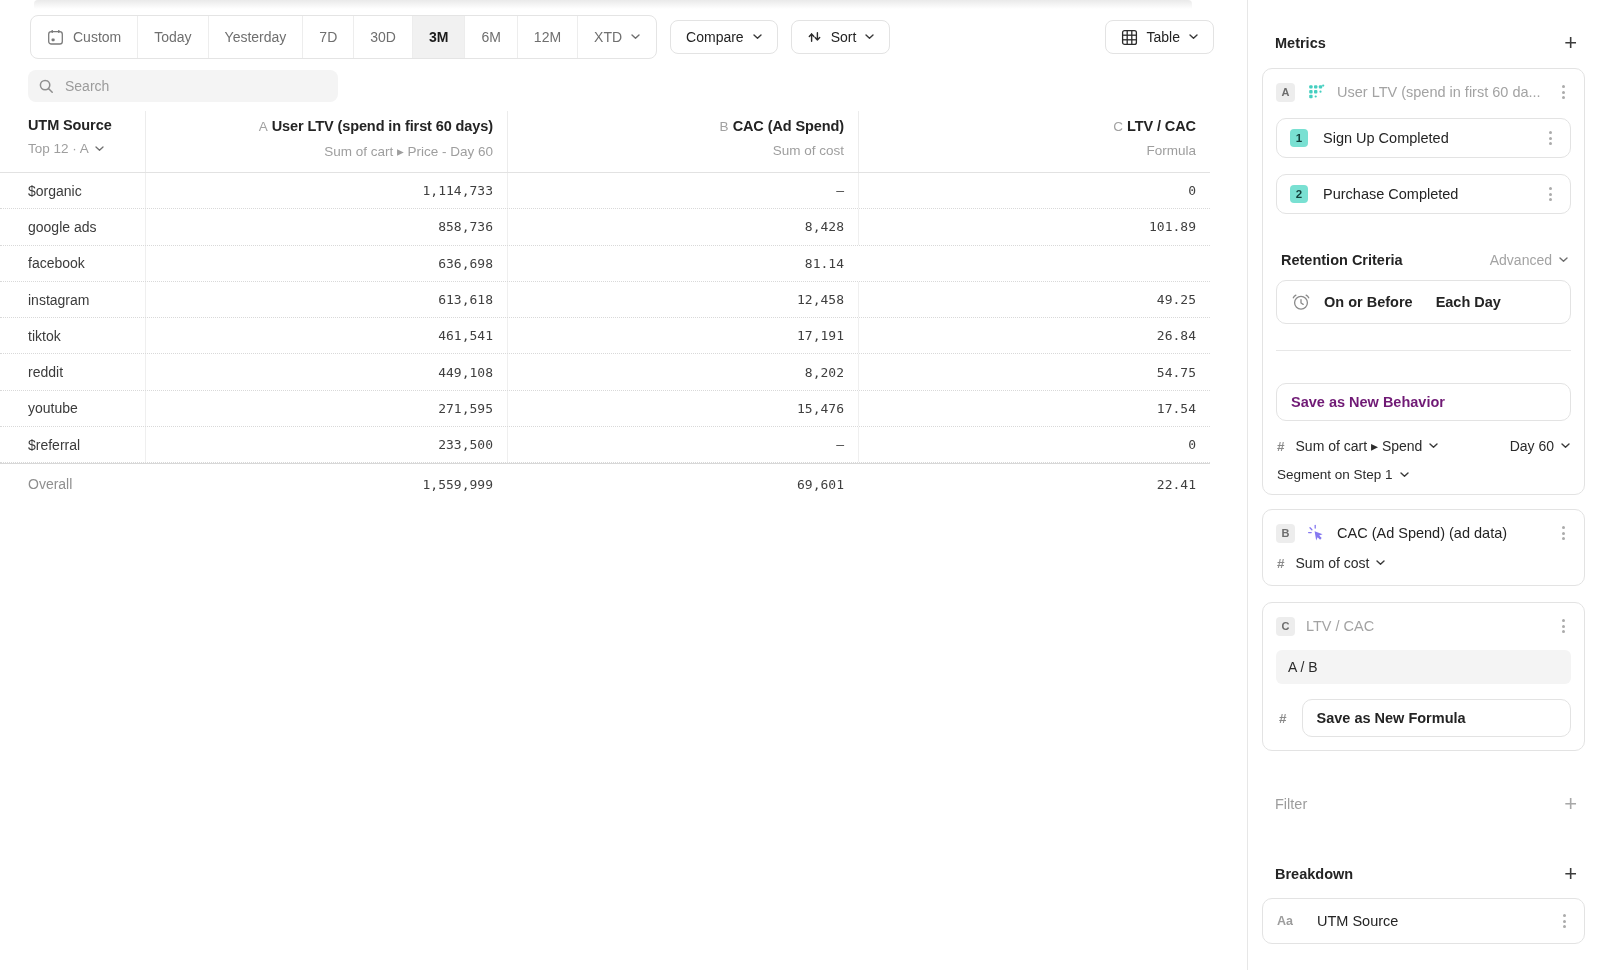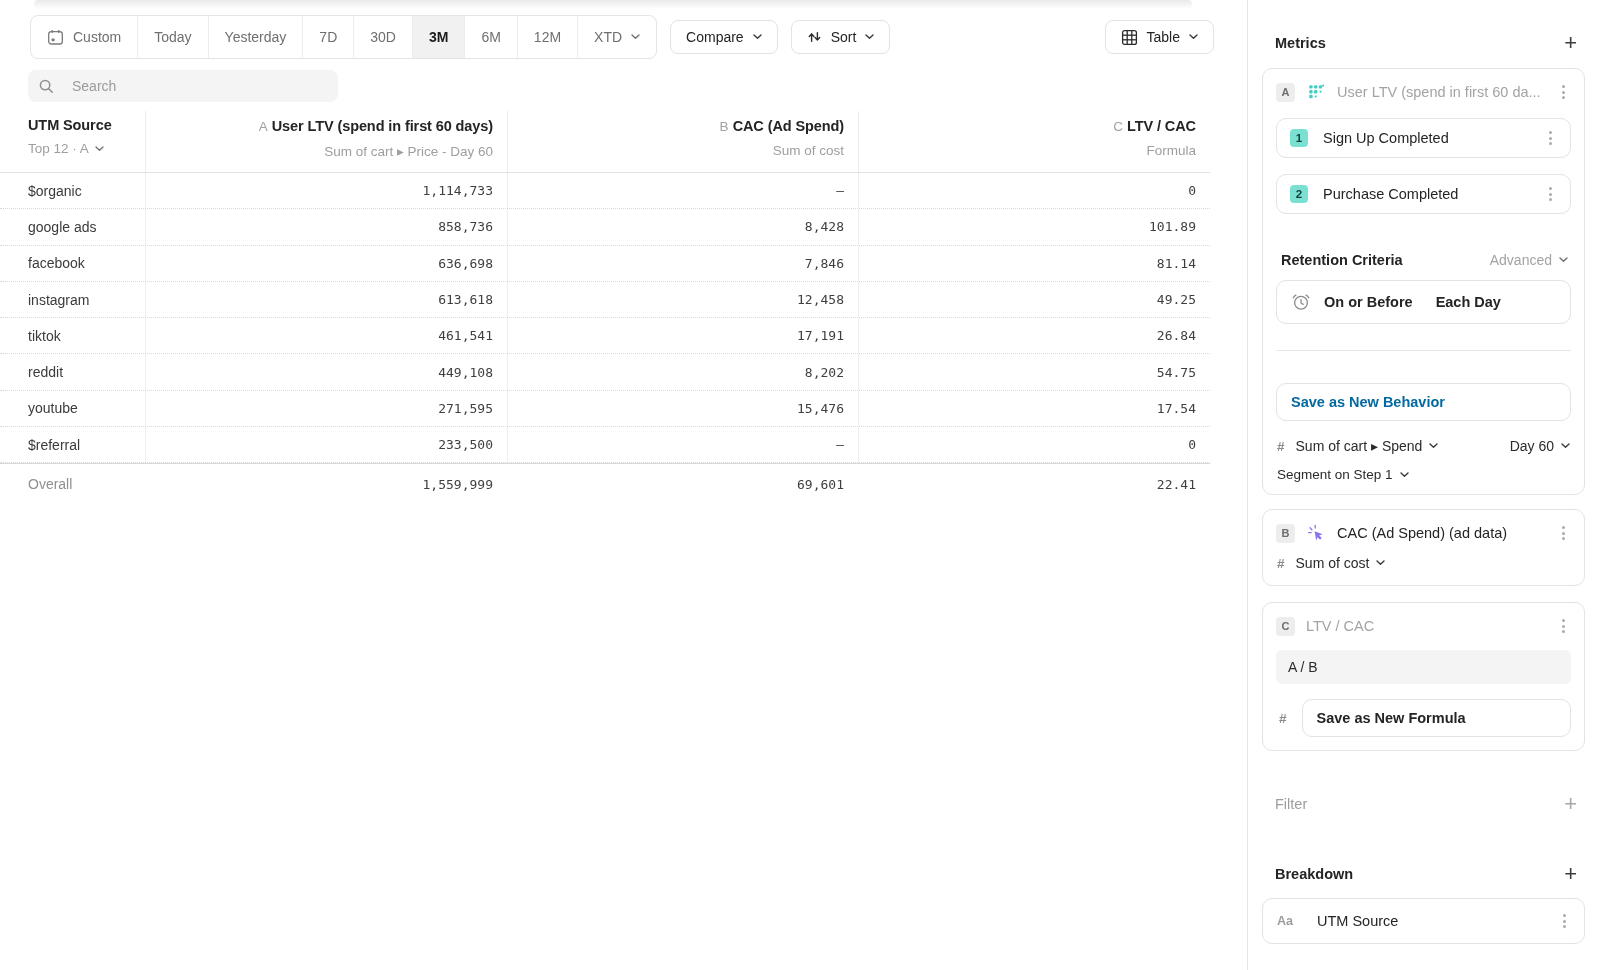--- a/index.html
+++ b/index.html
@@ -26,21 +26,21 @@
   .seg.selected { background:#f1f1f1; color:#1c1c1c; font-weight:700; }
   .btn { display:flex; align-items:center; gap:9px; height:34px; padding:0 15px;
     border:1px solid #e3e3e3; border-radius:8px; background:#fff; font-size:14px;
     color:#232323; font-weight:500; margin-left:13px; cursor:pointer; white-space:nowrap; }
   .btn.table-btn { margin-left:auto; }
   .chev { color:#6f6f6f; flex:0 0 auto; }
   .chev.dark { color:#3a3a3a; }
 
   .searchbox { position:absolute; top:70px; left:28px; width:310px; height:32px;
     background:#f4f4f4; border-radius:8px; display:flex; align-items:center;
-    gap:16px; padding:0 11px; }
+    gap:9px; padding:0 11px; }
   .searchbox input { flex:1; border:none; background:transparent; outline:none;
     font-size:14px; color:#333; font-family:inherit; }
   .searchbox input::placeholder { color:#9b9b9b; }
 
   
   .table { position:absolute; top:111px; left:0; width:1210px; }
   .grid-row { display:grid; grid-template-columns:145px 362px 351px 352px; }
   .thead { border-bottom:1px solid #e2e2e2; }
   .th { padding:6px 14px 13px 0; text-align:right; border-left:1px solid #ececec; }
   .th.first { text-align:left; padding-left:28px; border-left:none; }
@@ -96,21 +96,21 @@
   .ret-head { display:flex; align-items:center; justify-content:space-between;
     margin-top:38px; padding:0 3px 0 5px; }
   .ret-title { font-size:14.5px; font-weight:700; color:#242424; }
   .advanced { display:flex; align-items:center; gap:7px; color:#a3a3a3; font-size:14px; cursor:pointer; }
   .criteria-box { border:1px solid #e3e3e3; border-radius:10px; height:44px; display:flex;
     align-items:center; padding:0 14px; margin-top:12px; cursor:pointer; }
   .criteria-left { margin-left:13px; font-size:14.5px; font-weight:600; color:#242424; }
   .criteria-right { margin-left:23px; font-size:14.5px; font-weight:600; color:#242424; }
   .inner-hr { height:1px; background:#e7e7e7; margin-top:26px; }
   .save-btn { border:1px solid #e3e3e3; border-radius:10px; height:38px; display:flex;
-    align-items:center; padding:0 14px; font-size:14.5px; font-weight:600; color:#0369a1;
+    align-items:center; padding:0 14px; font-size:14.5px; font-weight:600; color:#701a75;
     margin-top:32px; cursor:pointer; }
   .sum-row { display:flex; align-items:center; gap:11px; margin-top:17px; padding:0 1px; }
   .hash { color:#8a8a8a; font-size:13.5px; font-weight:600; }
   .dd { display:flex; align-items:center; gap:7px; font-size:14px; font-weight:500;
     color:#2b2b2b; cursor:pointer; }
   .dd.right { margin-left:auto; }
   .segment-row { margin-top:13px; padding:0 1px; }
   .segment-row .dd { font-size:13.5px; }
 
   .cardB { margin-top:14px; padding-bottom:14px; }
@@ -259,21 +259,20 @@
       </div>
       <div class="grid-row trow">
         <div class="td-label">google ads</div>
         <div class="td-num">858,736</div>
         <div class="td-num">8,428</div>
         <div class="td-num">101.89</div>
       </div>
       <div class="grid-row trow">
         <div class="td-label">facebook</div>
         <div class="td-num">636,698</div>
-        <div class="td-num">7,846</div>
         <div class="td-num">81.14</div>
       </div>
       <div class="grid-row trow">
         <div class="td-label">instagram</div>
         <div class="td-num">613,618</div>
         <div class="td-num">12,458</div>
         <div class="td-num">49.25</div>
       </div>
       <div class="grid-row trow">
         <div class="td-label">tiktok</div>

